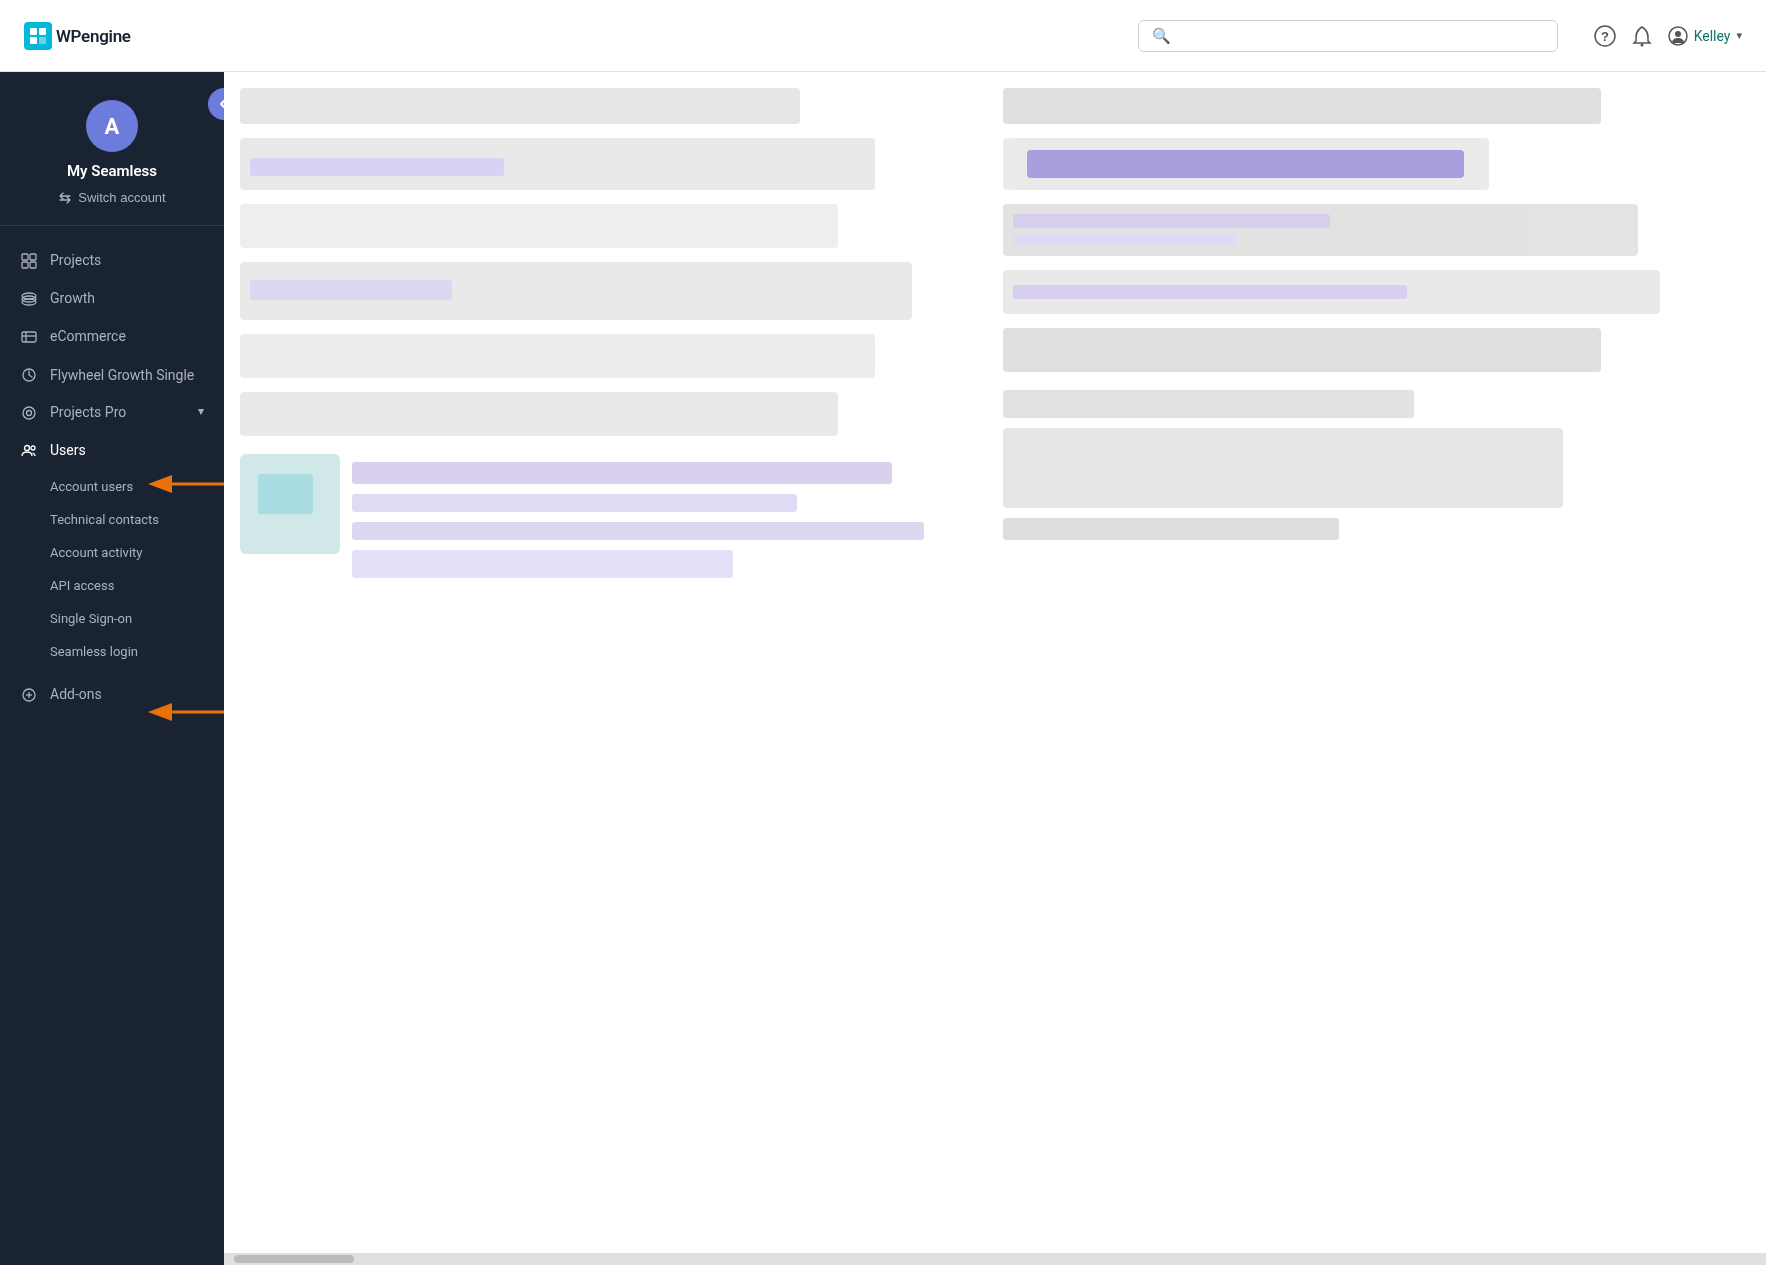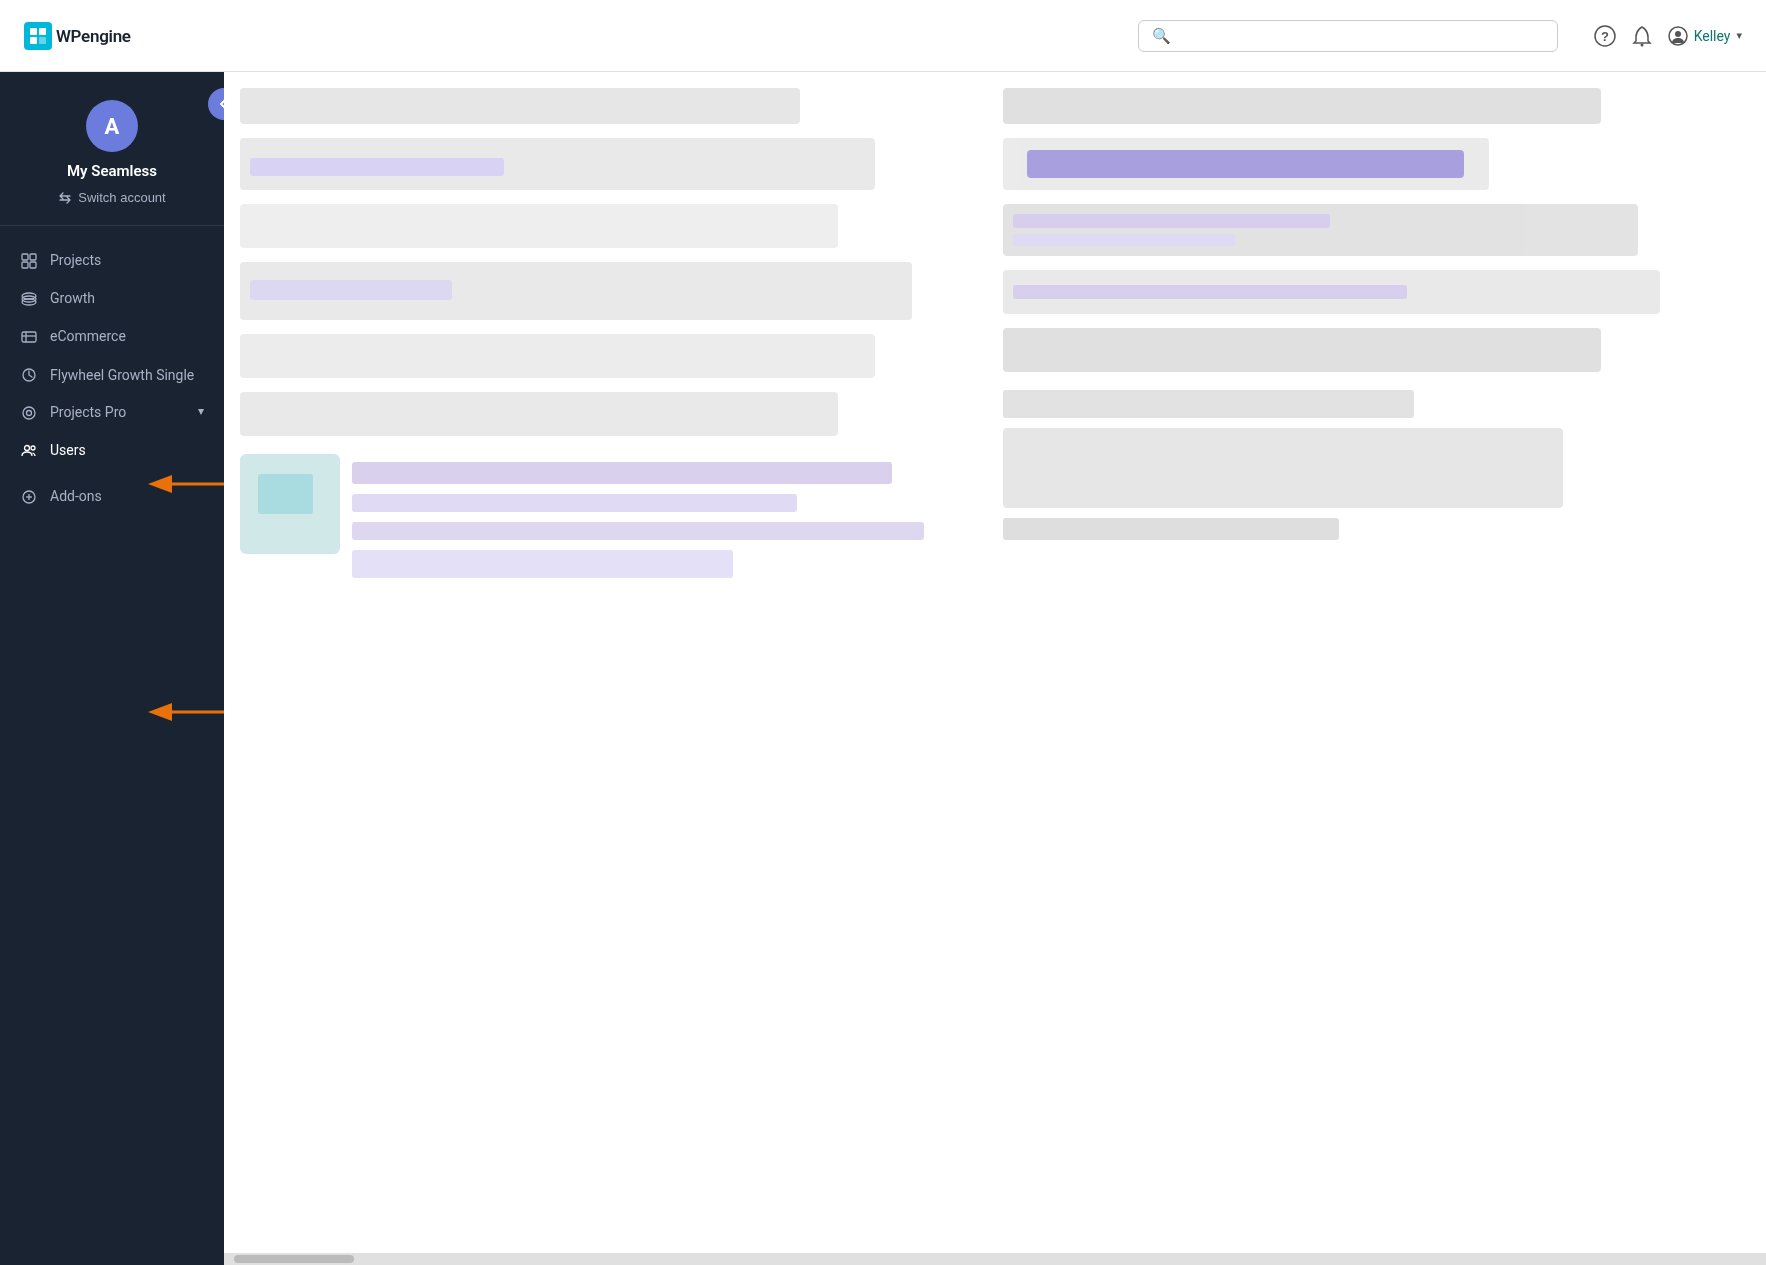--- a/index.html
+++ b/index.html
@@ -331,20 +331,28 @@
           <svg width="16" height="16" viewBox="0 0 16 16" fill="none">
               <circle cx="6" cy="5" r="2.5" stroke="white" stroke-width="1.3"></circle>
               <path d="M1 13c0-2.761 2.239-4 5-4s5 1.239 5 4" stroke="white" stroke-width="1.3"></path>
               <circle cx="12" cy="5" r="2" stroke="white" stroke-width="1.3"></circle>
               <path d="M14 13c0-1.5-1-2.5-2.5-3" stroke="white" stroke-width="1.3"></path>
             </svg>
         </span>
         <span style="color:#fff;font-weight:400;">Users</span>
       </div>
 
+      <div class="sub-nav">
+        <div class="sub-nav-item">Account users</div>
+        <div class="sub-nav-item">Technical contacts</div>
+        <div class="sub-nav-item">Account activity</div>
+        <div class="sub-nav-item">API access</div>
+        <div class="sub-nav-item">Single Sign-on</div>
+        <div class="sub-nav-item">Seamless login</div>
+      </div>
 
       <div class="nav-item" style="margin-top:8px;">
         <span class="icon">
           <svg width="16" height="16" viewBox="0 0 16 16" fill="none">
               <circle cx="8" cy="8" r="6" stroke="#aab0c6" stroke-width="1.3"></circle>
               <line x1="8" y1="5" x2="8" y2="11" stroke="#aab0c6" stroke-width="1.3"></line>
               <line x1="5" y1="8" x2="11" y2="8" stroke="#aab0c6" stroke-width="1.3"></line>
             </svg>
         </span>
         <span>Add-ons</span>

